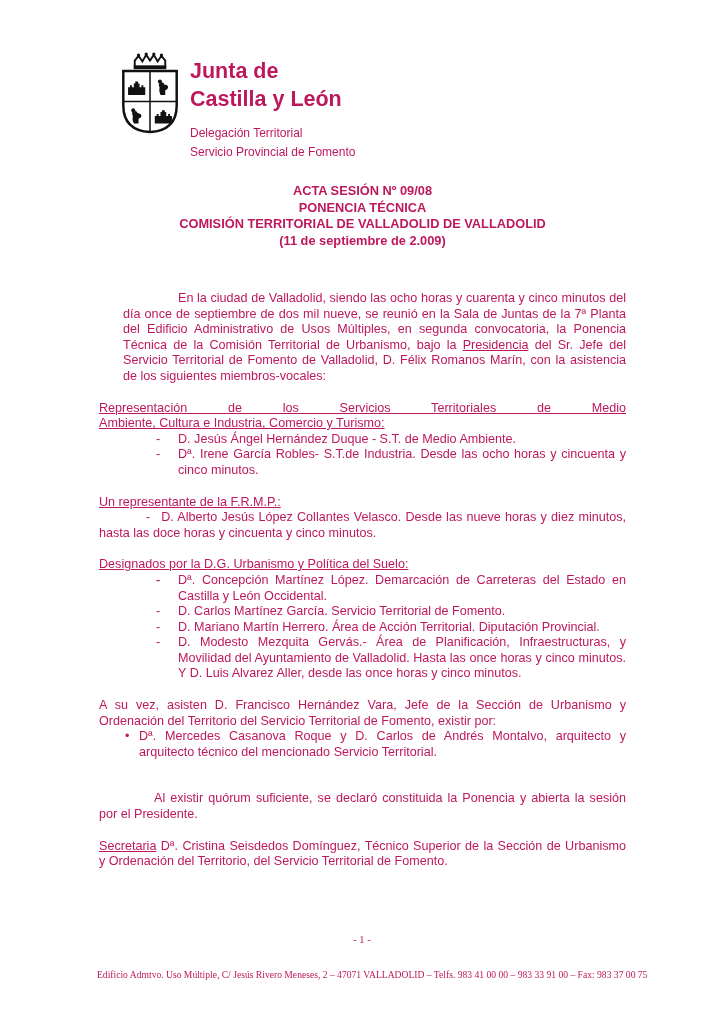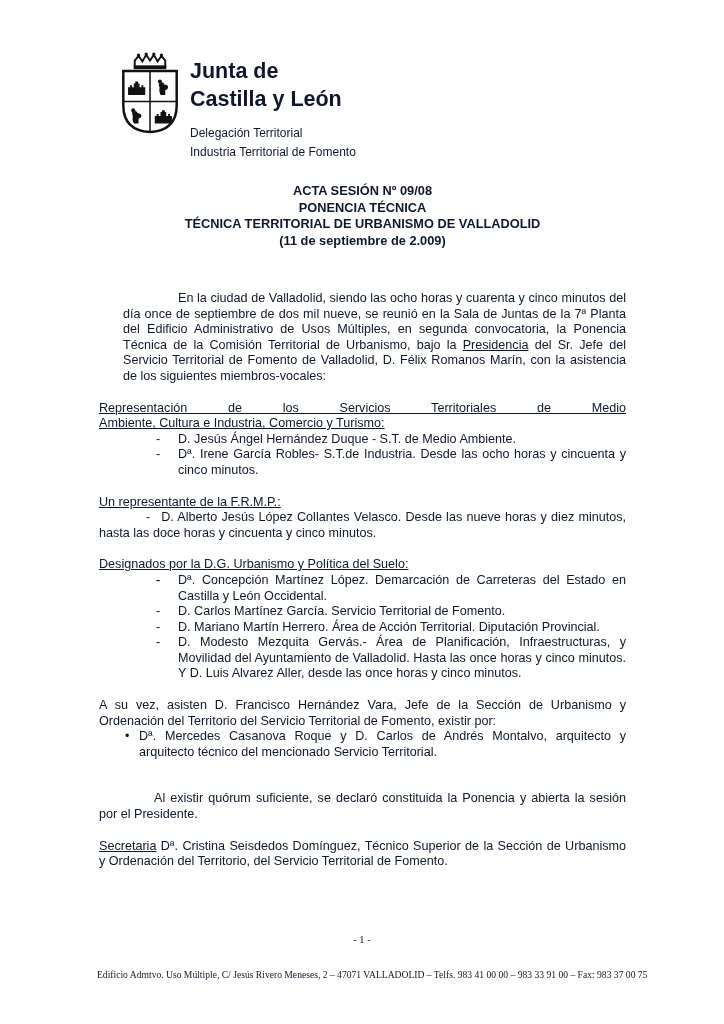--- a/index.html
+++ b/index.html
@@ -2,21 +2,21 @@
 <html><head>
 <meta charset="utf-8">
 <style>
   html,body{margin:0;padding:0;background:#888;}
   .page{
     position:relative;
     width:724px;height:1024px;
     margin:0 auto;
     background:#ffffff;
     font-family:"Liberation Sans", sans-serif;
-    color:#0f172a;
+    color:#be185d;
     overflow:hidden;
   }
   .content{
     position:absolute;
     left:99px;top:52px;
     width:527px;
     font-size:12.6px;
     line-height:15.6px;
   }
   
@@ -99,28 +99,28 @@
 
           <g transform="translate(46,69)">
             <path d="M-9,6 V-2 H-7 V-4 H-5 V-2 H-3 V-6 H-1.5 V-8 H1.5 V-6 H3 V-2 H5 V-4 H7 V-2 H9 V6 Z"></path>
           </g>
         </g>
       </svg>
       <div class="header-text">
         <div class="org-line">Junta de</div>
         <div class="org-line">Castilla y León</div>
         <div class="dept">Delegación Territorial</div>
-        <div class="service">Industria Territorial de Fomento</div>
+        <div class="service">Servicio Provincial de Fomento</div>
       </div>
     </div>
 
     <div class="title-block">
       <div>ACTA SESIÓN Nº 09/08</div>
       <div>PONENCIA TÉCNICA</div>
-      <div>TÉCNICA TERRITORIAL DE URBANISMO DE VALLADOLID</div>
+      <div>COMISIÓN TERRITORIAL DE VALLADOLID DE VALLADOLID</div>
       <div>(11 de septiembre de 2.009)</div>
     </div>
 
     <div class="p indent55 gap-xl">
       <span>En la ciudad de Valladolid, siendo las ocho horas y cuarenta y cinco minutos del día once de septiembre de dos mil nueve, se reunió en la Sala de Juntas de la 7ª Planta del Edificio Administrativo de Usos Múltiples, en segunda convocatoria, la Ponencia Técnica de la Comisión Territorial de Urbanismo, bajo la </span><span class="underline">Presidencia</span><span> del Sr. Jefe del Servicio Territorial de Fomento de Valladolid, D. Félix Romanos Marín, con la asistencia de los siguientes miembros-vocales:</span>
     </div>
 
     <div class="gap">
       <div class="underline spread">Representación de los Servicios Territoriales de Medio</div>
       <div class="underline">Ambiente, Cultura e Industria, Comercio y Turismo:</div>

